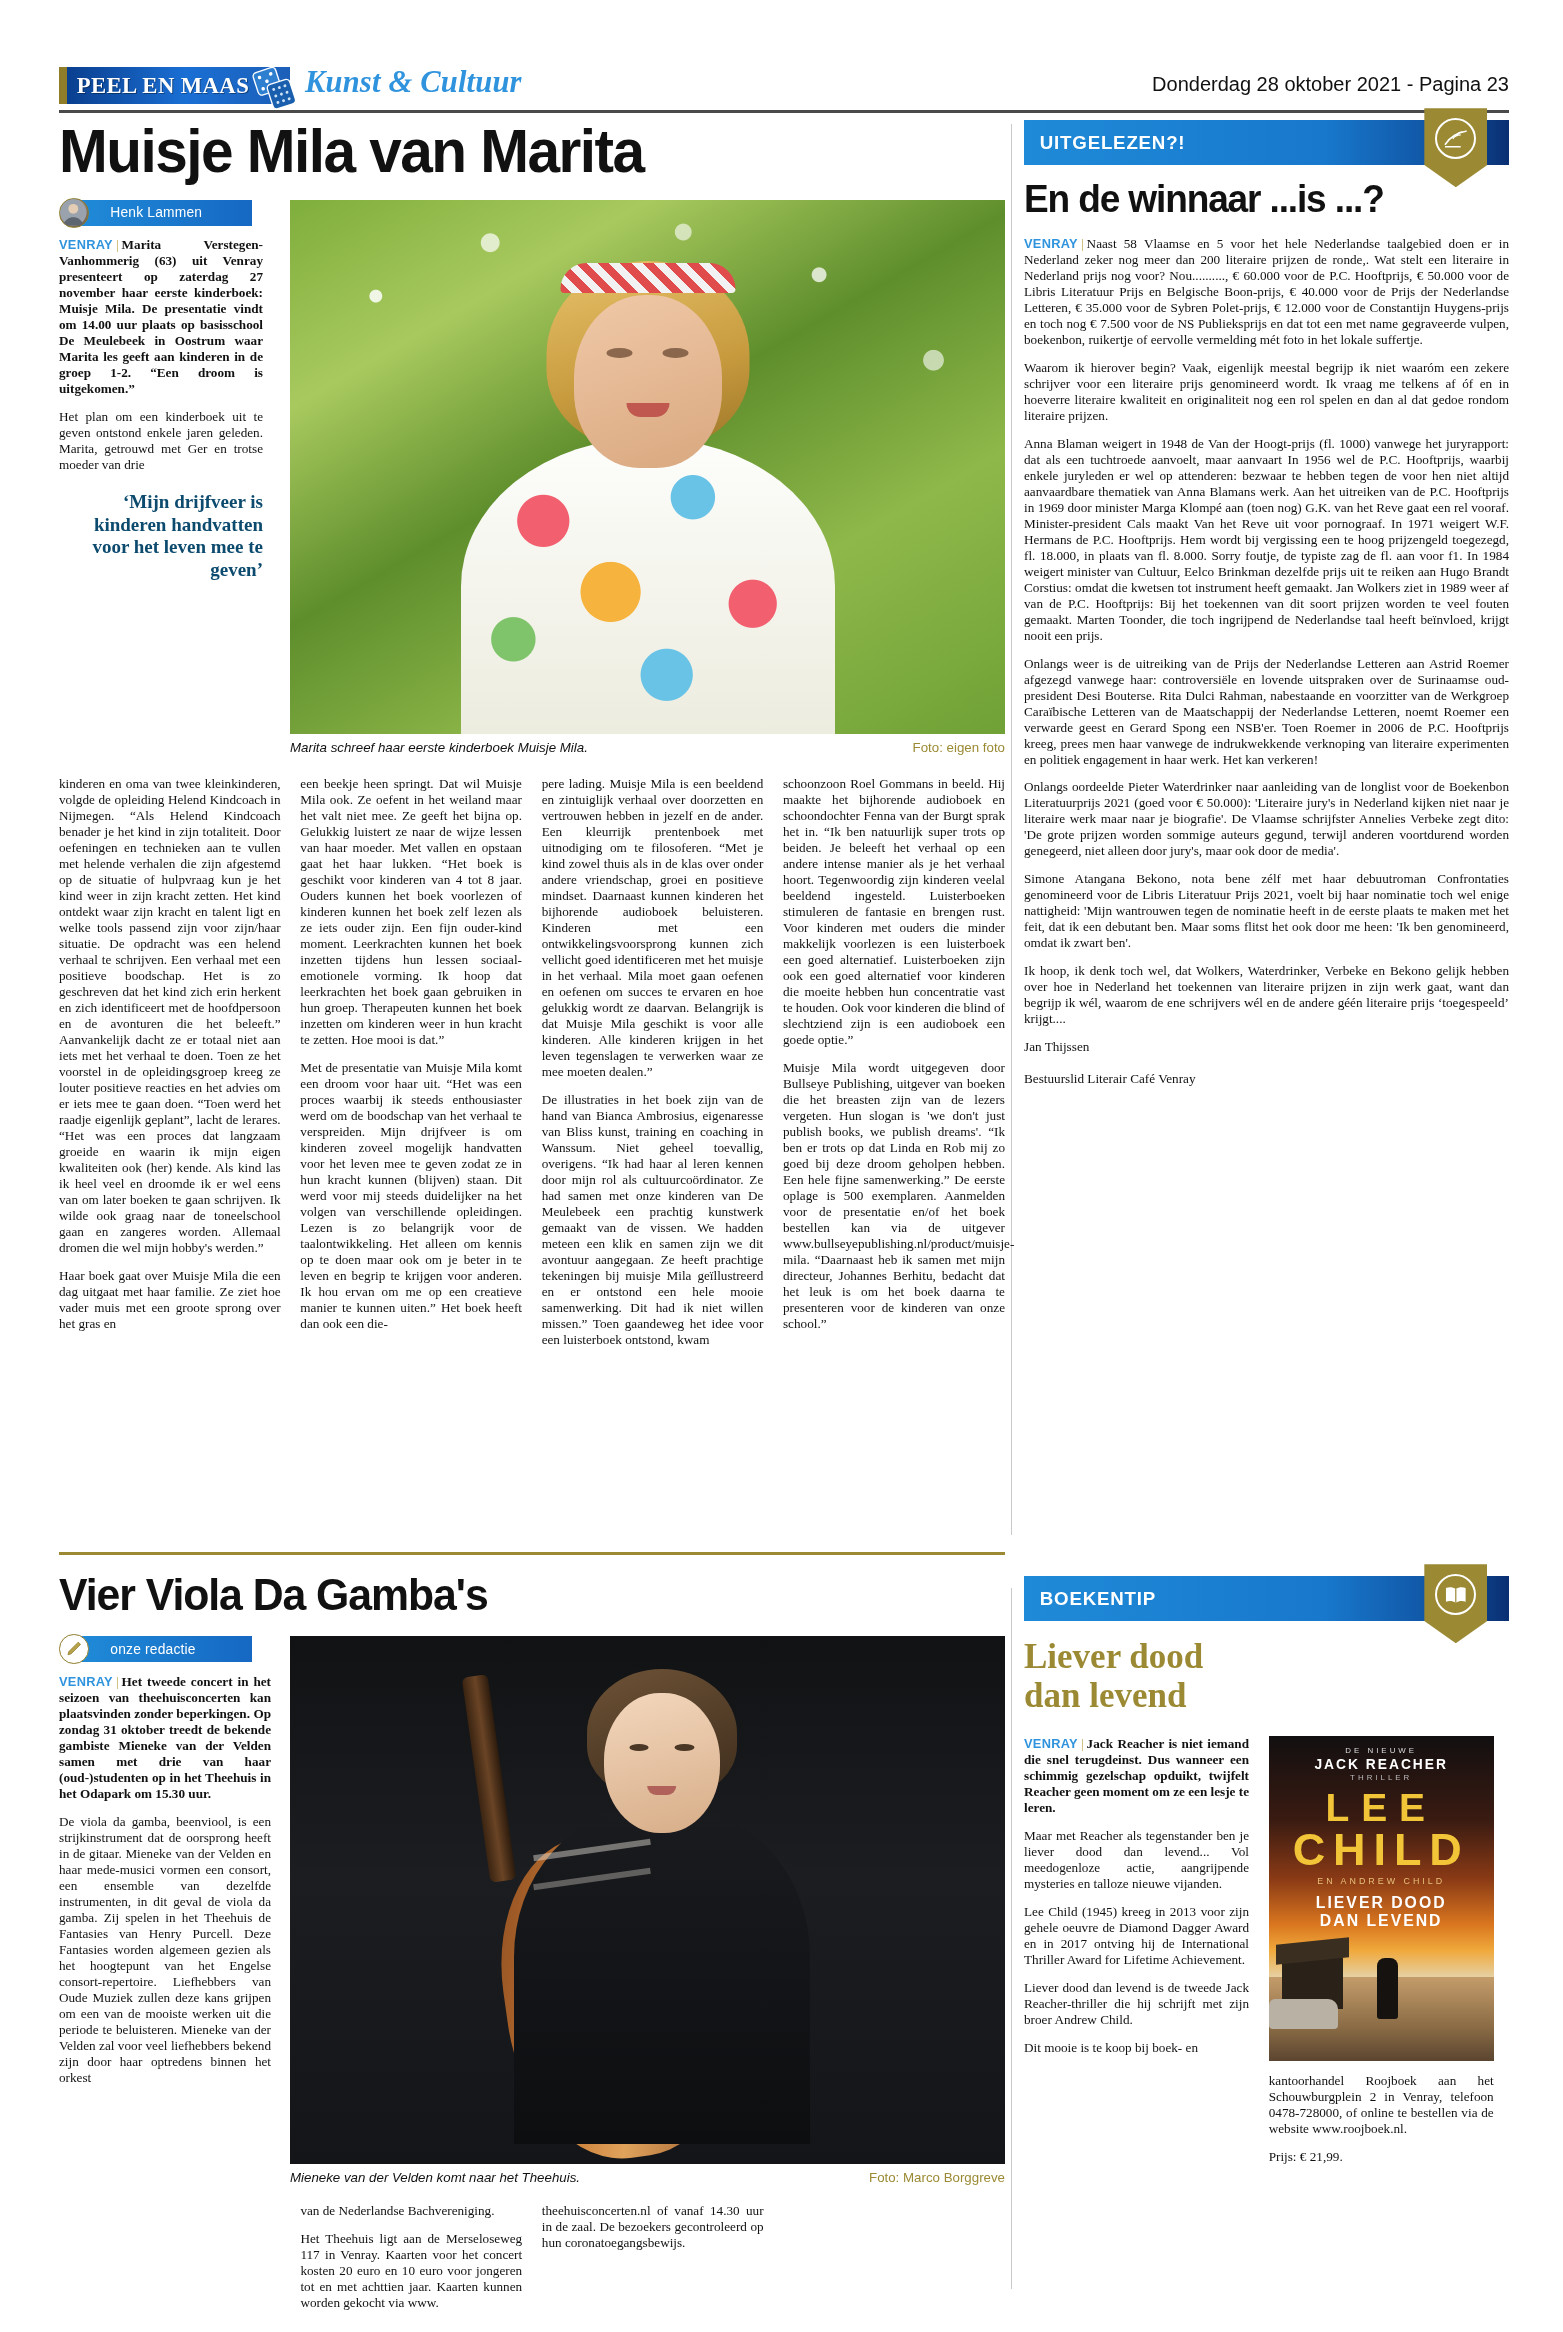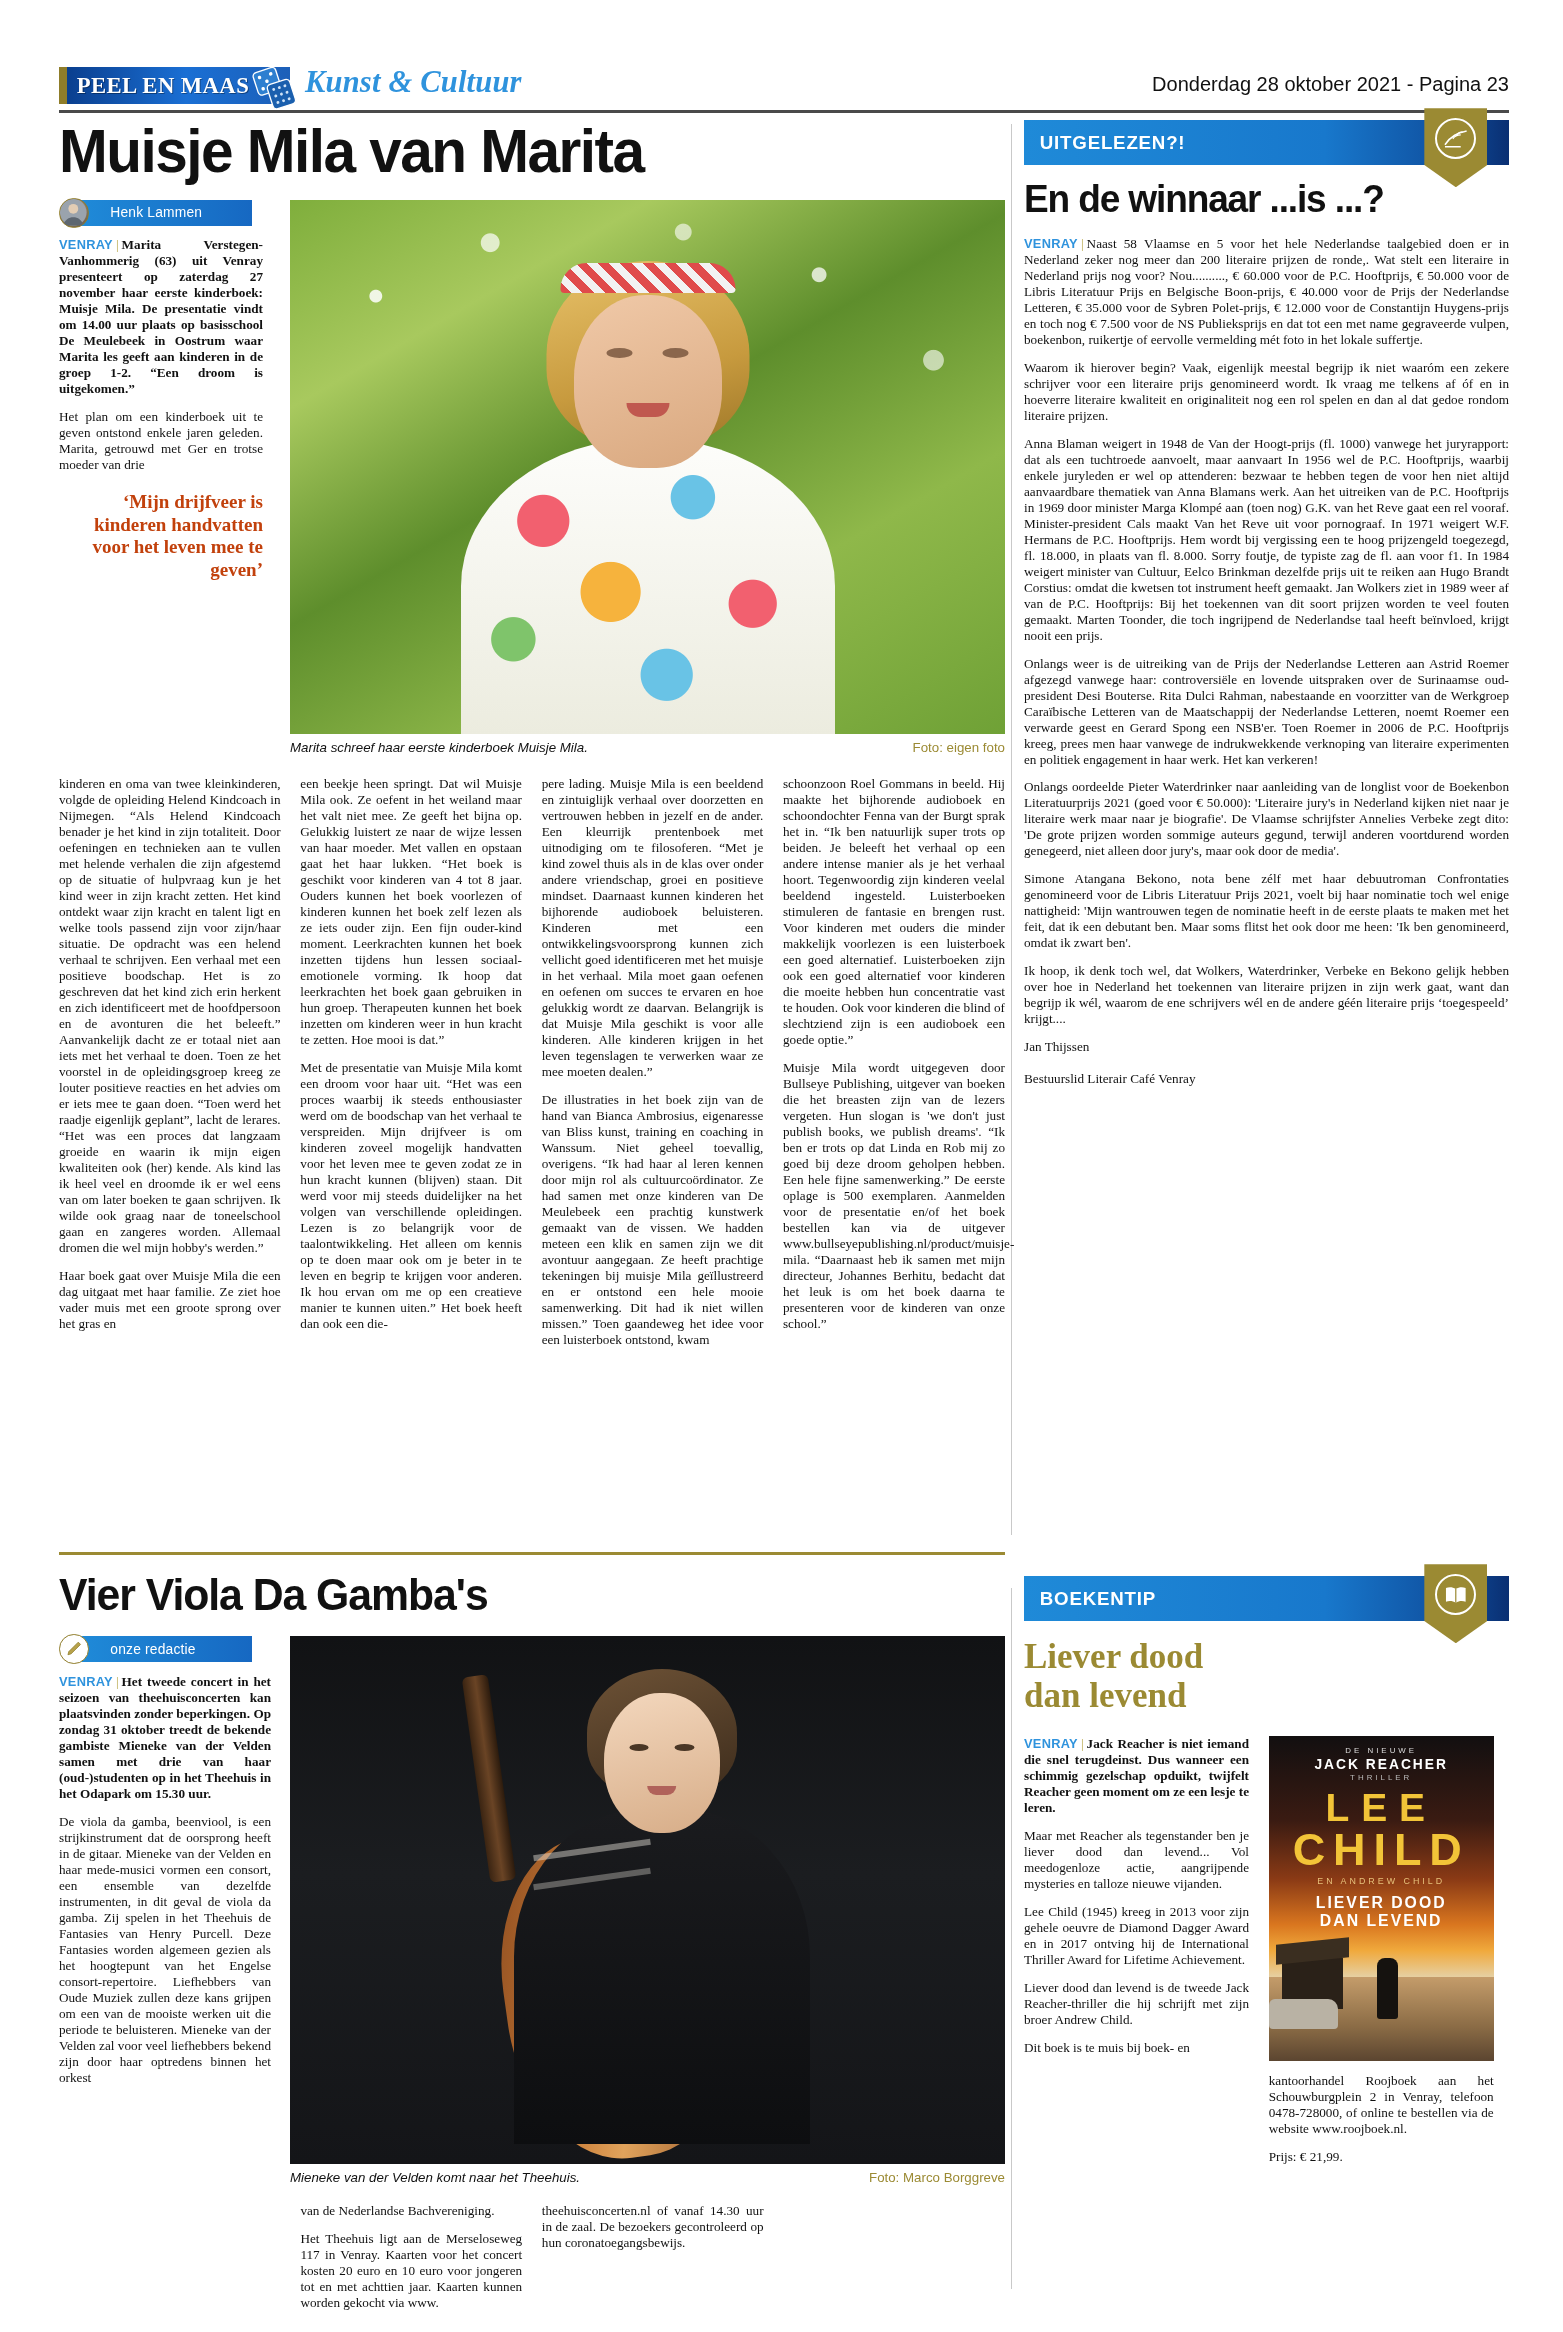--- a/index.html
+++ b/index.html
@@ -98,21 +98,21 @@
   .lead { font-weight:bold; }
   .place {
     color:#2f93dd; font-family:"Liberation Sans", sans-serif; font-weight:bold;
     font-size:12.8px; letter-spacing:0.3px;
   }
   .vbar { color:#b9a94e; padding:0 3px; font-weight:normal; }
 
   
   .pullquote {
     font-family:"Liberation Serif", serif; font-weight:bold; font-size:19px;
-    line-height:22.7px; color:#c2410c; text-align:right;
+    line-height:22.7px; color:#0c4a6e; text-align:right;
   }
 
   
   .photo { position:relative; overflow:hidden; background:#ddd; }
   .caption-row {
     display:flex; justify-content:space-between; align-items:baseline;
     font-family:"Liberation Sans", sans-serif; font-style:italic;
     font-size:13.3px; padding-top:5.9px;
   }
   .caption-row .cap { color:#111; }
@@ -445,21 +445,21 @@
       <div>dan levend</div>
     </div>
 
     <div style="display:flex; gap:19.7px; margin-top:21.7px;">
 
       <div style="width:225px;" class="bodytext">
         <p class="lead"><span class="place">VENRAY</span><span class="vbar">|</span><span>Jack Reacher is niet iemand die snel terugdeinst. Dus wanneer een schimmig gezelschap opduikt, twijfelt Reacher geen moment om ze een lesje te leren.</span></p>
         <p>Maar met Reacher als tegenstander ben je liever dood dan levend... Vol meedogenloze actie, aangrijpende mysteries en talloze nieuwe vijanden.</p>
         <p>Lee Child (1945) kreeg in 2013 voor zijn gehele oeuvre de Diamond Dagger Award en in 2017 ontving hij de International Thriller Award for Lifetime Achievement.</p>
         <p>Liever dood dan levend is de tweede Jack Reacher-thriller die hij schrijft met zijn broer Andrew Child.</p>
-        <p>Dit boek is te muis bij boek- en</p>
+        <p>Dit mooie is te koop bij boek- en</p>
       </div>
 
       <div style="width:225px;">
         <div class="book-cover" style="width:225px; height:325px;">
           <div class="bc-sky"></div>
           <div class="bc-ground"></div>
           <div class="bc-house"></div>
           <div class="bc-car"></div>
           <div class="bc-figure"></div>
           <div style="position:absolute; left:0; right:0; top:9.9px; text-align:center; font-family:'Liberation Sans',sans-serif;">

